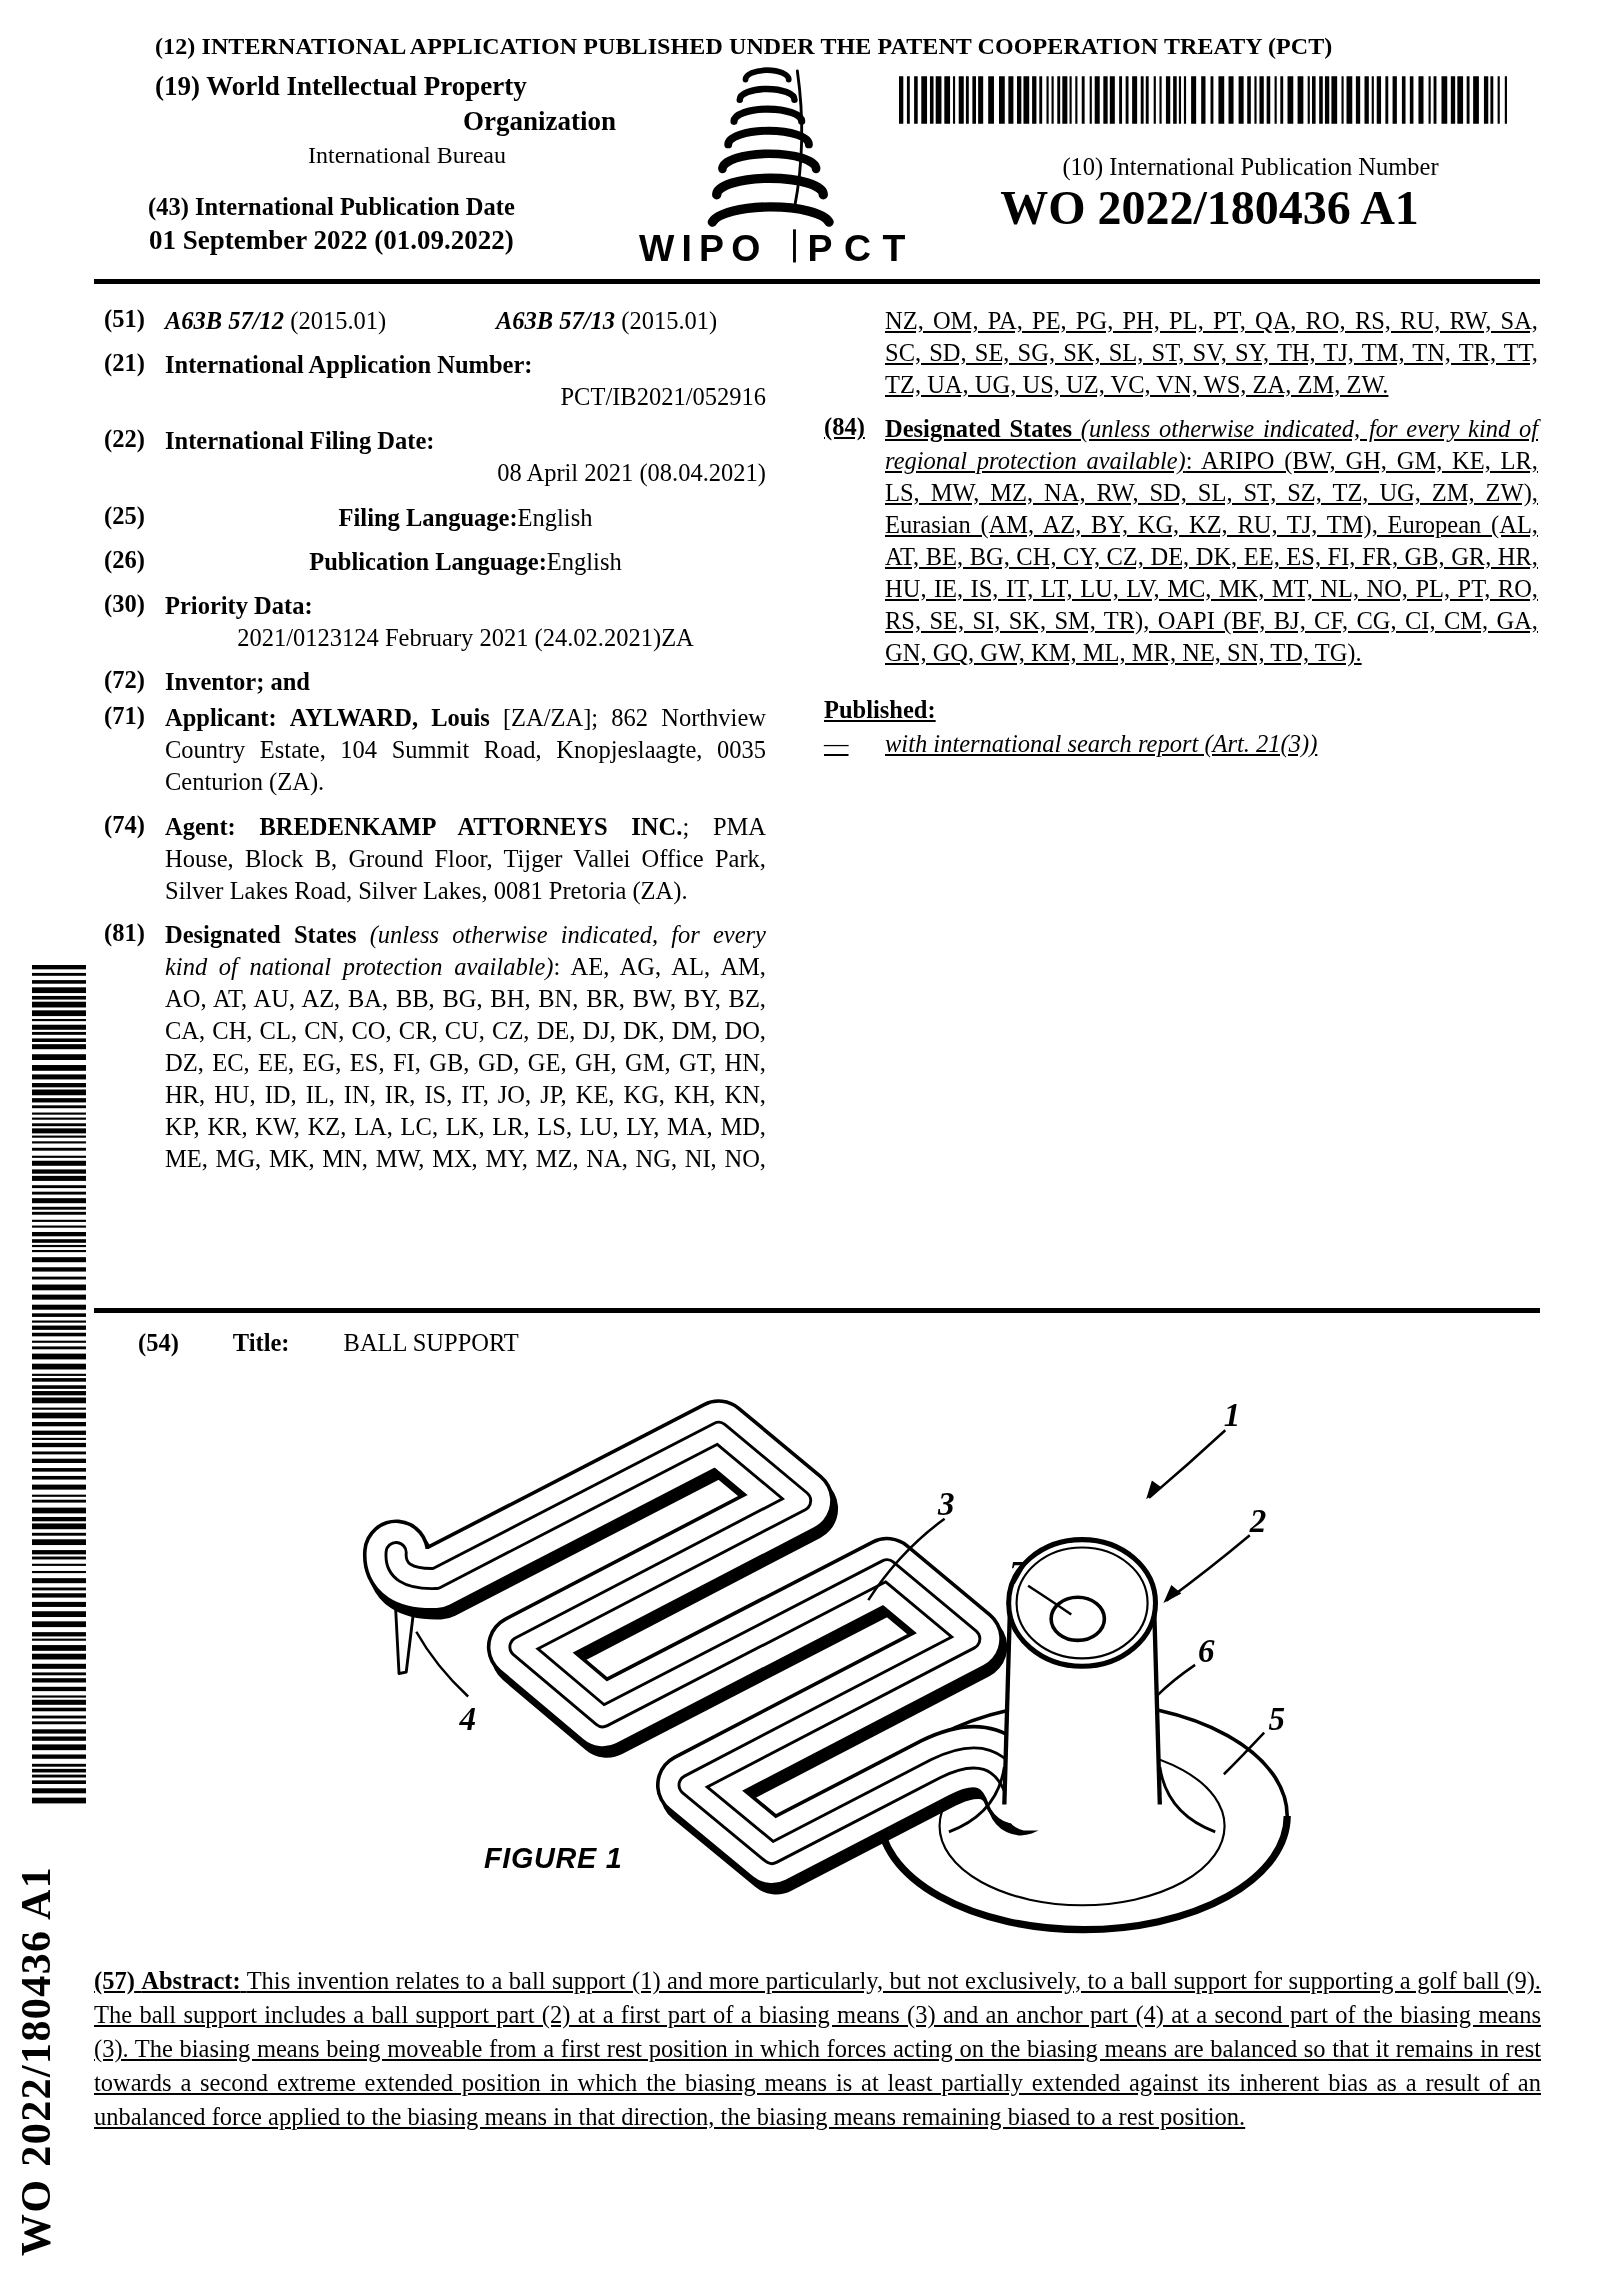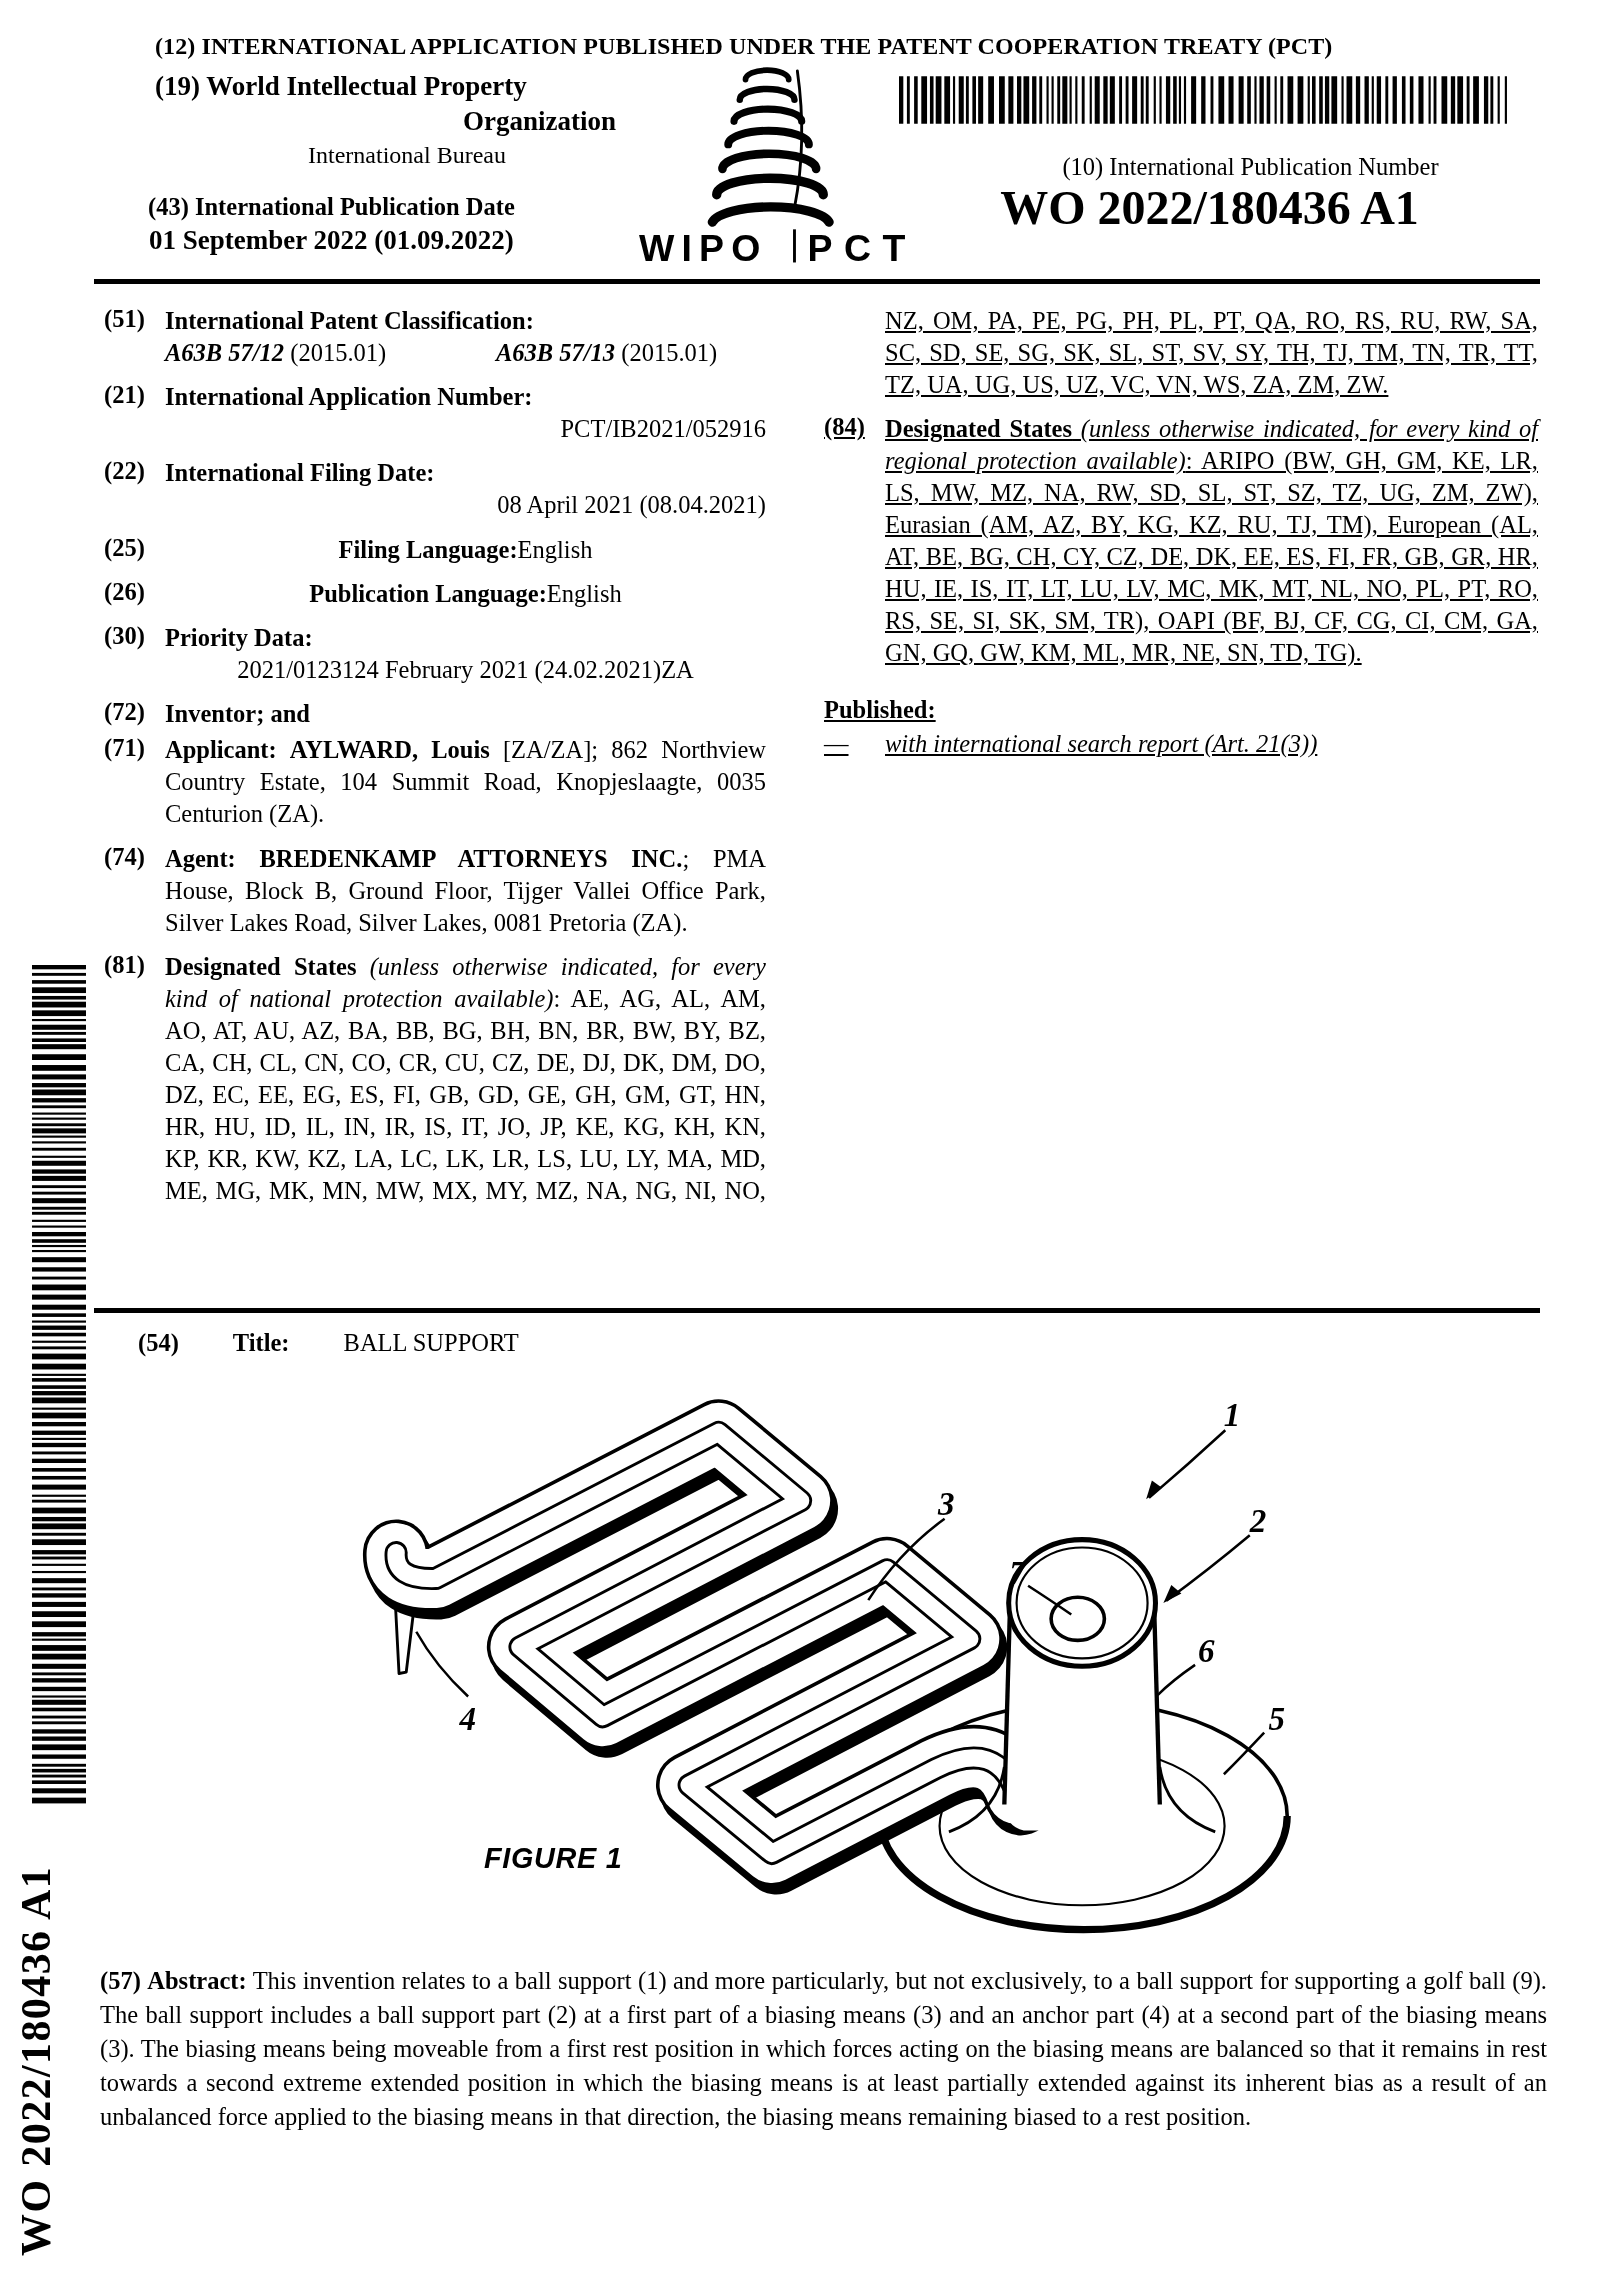--- a/index.html
+++ b/index.html
@@ -38,21 +38,21 @@
   .pub-block { margin-top:24.5px; }
   .pub-title { font-weight:bold; line-height:32px; }
   .pub-item { display:flex; margin-top:4.3px; }
   .pub-dash { flex:0 0 61px; }
 
   
   .title-line { left:94px; top:1329px; font-size:24.5px; }
   .title-line span { margin-right:10px;margin-left:44px; }
 
   
-  .abstract { left:100px; top:1964px; width:1447px; font-size:24.5px; line-height:34px; text-align:justify; }
+  .abstract { left:94px; top:1964px; width:1447px; font-size:24.5px; line-height:34px; text-align:justify;text-decoration:underline; }
 
   
   .vtext {
     left:11.5px; top:1833px; height:455px; width:66px;
     writing-mode:vertical-rl; transform:rotate(180deg);
     font-size:42px; font-weight:bold; letter-spacing:1.4px; text-align:center;
   }
 
   svg text { font-family:"Liberation Serif","DejaVu Serif",serif; }
   .logo-wipo { font-family:"Liberation Sans","DejaVu Sans",sans-serif; font-weight:bold; font-size:52px; letter-spacing:10px; }
@@ -179,21 +179,20 @@
 
   <div class="abs pubnum-label">(10) International Publication Number</div>
   <div class="abs pubnum">WO 2022/180436 A1</div>
 
   <div class="rule" style="top:279px;"></div>
 
   <div class="col col-left">
     <div class="field">
       <div class="fnum">(51)</div>
       <div class="fbody">
-        <div class="b">International Patent Classification:</div>
         <div>
           <span class="class-pair"><span class="b i">A63B 57/12</span> <span>(2015.01)</span></span><span><span class="b i">A63B 57/13</span> <span>(2015.01)</span></span>
         </div>
       </div>
     </div>
 
     <div class="field">
       <div class="fnum">(21)</div>
       <div class="fbody">
         <div class="b">International Application Number:</div>

